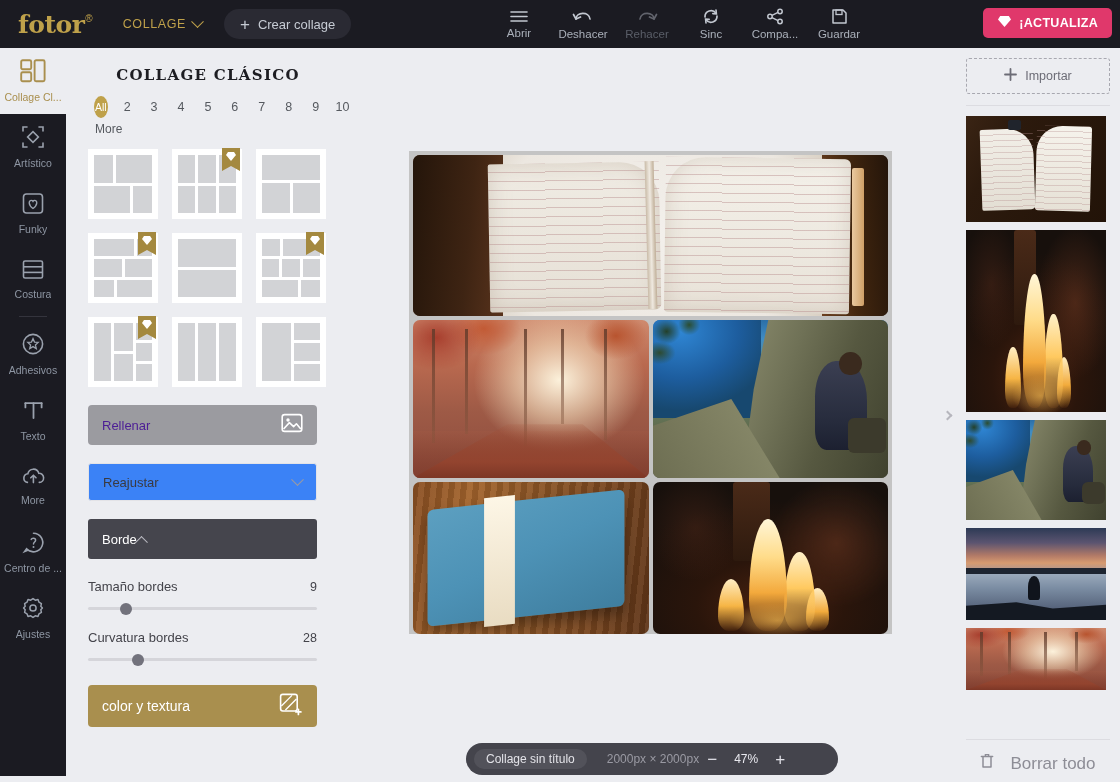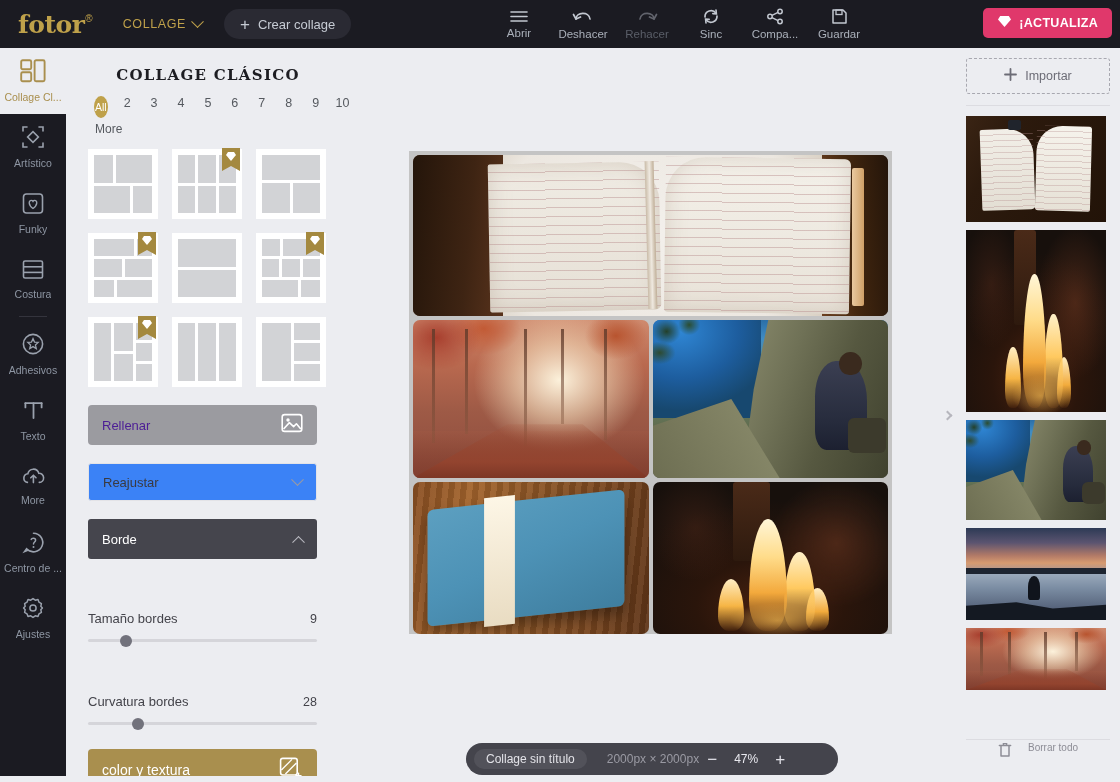--- a/index.html
+++ b/index.html
@@ -50,21 +50,21 @@
   .rail-item.active { background: #ecedf1; }
   .rail-item.active .rl { color: #a98f4e; }
   .rail-sep { width: 28px; height: 1px; background: #34343d; margin: 4px auto; }
 
   
   .panel { position: absolute; left: 66px; top: 48px; width: 284px; height: 734px;
            background: #ecedf1; overflow: hidden; }
   .panel-title { text-align: center; font-family: "DejaVu Serif", serif;
                  font-size: 15px; font-weight: bold; letter-spacing: 1.3px;
                  color: #1d1d22; padding-top: 18px; }
-  .nums { display: flex; gap: 12px; padding: 12px 0 0 28px; }
+  .nums { display: flex; align-items: center; gap: 12px; padding: 12px 0 0 28px; }
   .num { font-size: 12.5px; color: #55595f; width: 24px; text-align: center; cursor: pointer; }
   .num.all { width: 22px; height: 22px; line-height: 22px; border-radius: 50%;
              background: #bfa14a; color: #fff; font-size: 10.5px; text-align: center; }
   .more { padding-left: 29px; padding-top: 4px; font-size: 12px; color: #55595f; cursor: pointer; }
 
   .grid { padding: 13px 0 0 22px; display: flex; flex-wrap: wrap; gap: 14px; width: 262px; }
   .tpl { position: relative; width: 70px; height: 70px; background: #fff;
          padding: 6px; cursor: pointer; }
   .tpl .cells { width: 100%; height: 100%; display: flex; flex-direction: column; gap: 3px; }
   .tpl .row { display: flex; gap: 3px; flex: 1; }
@@ -79,30 +79,30 @@
                   background: #9b9ba0; display: flex; align-items: center;
                   justify-content: space-between; padding: 0 14px; cursor: pointer; }
   .btn-rellenar .t { color: #4c1d95; font-size: 13px; }
   .sel-reajustar { margin: 18px 0 0 22px; width: 229px; height: 38px; border-radius: 3px;
                    background: #3b82f6; border: 1px solid #e3e3e7;
                    display: flex; align-items: center; justify-content: space-between;
                    padding: 0 14px; cursor: pointer; }
   .sel-reajustar .t { color: #3a3a40; font-size: 13px; }
   .acc-borde { margin: 18px 0 0 22px; width: 229px; height: 40px; border-radius: 3px;
                background: #45454d; display: flex; align-items: center;
-               justify-content: space-between; padding: 0 14px; cursor: pointer; }
+               padding: 0 14px; cursor: pointer; }
   .acc-borde .t { color: #fff; font-size: 13px; }
   .chev { width: 9px; height: 9px; border-right: 1.6px solid #9a9aa2;
           border-bottom: 1.6px solid #9a9aa2; }
   .chev.dn { transform: rotate(45deg) translate(-2px,-2px); }
   .chev.up { transform: rotate(-135deg) translate(-2px,-2px); border-color: #b9b9c0; }
 
   .sl-block { margin: 20px 0 0 22px; width: 229px; }
   .sl-head { display: flex; justify-content: space-between; align-items: baseline; }
-  .sl-name { font-size: 13px; color: #43434a; margin-top: 32px; }
+  .sl-name { font-size: 13px; color: #43434a; }
   .sl-val { font-size: 12.5px; color: #43434a; }
   .sl-track { position: relative; margin-top: 13px; height: 3px;
               background: #d5d5da; border-radius: 2px; cursor: pointer; }
   .sl-knob { position: absolute; top: -4.5px; width: 12px; height: 12px;
              border-radius: 50%; background: #72727c; }
 
   .cbrow { display: flex; align-items: center; gap: 9px; margin: 22px 0 0 22px; cursor: pointer; }
   .cbox { width: 13px; height: 13px; border: 1.4px solid #9d9da6; background: #ecedf1; }
   .cblbl { font-size: 13.5px; color: #3a3a40; }
 
@@ -247,22 +247,22 @@
   
   .rpanel { position: absolute; left: 956px; top: 48px; width: 164px; height: 734px;
             background: #ecedf1; padding: 10px 10px 0 10px; }
   .importar { width: 144px; height: 36px; border: 1px dashed #a8a8b0; border-radius: 3px;
               display: flex; align-items: center; justify-content: center; gap: 8px;
               color: #6c6c76; font-size: 12.5px; cursor: pointer; }
   .r-sep { width: 144px; height: 1px; background: #dcdce1; margin: 11px 0 10px 0; }
   .thumbs { width: 144px; height: 584px; overflow: hidden; }
   .thumb { width: 140px; margin-bottom: 8px; cursor: pointer; overflow: hidden; }
   .borrar { position: absolute; left: 10px; bottom: 8px; width: 144px; height: 32px;
-            display: flex; align-items: flex-start; justify-content: center; gap: 16px;
-            color: #8d8d96; font-size: 10px; cursor: pointer; }
+            display: flex; align-items: flex-end; justify-content: center; gap: 16px;
+            color: #8d8d96; font-size: 17px; cursor: pointer; }
   .r-sep-b { position: absolute; left: 10px; bottom: 42px; width: 144px; height: 1px; background: #dcdce1; }
 
   
   .statusbar { position: absolute; left: 466px; top: 743px; width: 372px; height: 32px;
                background: #44444c; border-radius: 16px; display: flex;
                align-items: center; padding: 0 8px; }
   .title-pill { height: 20px; padding: 0 12px; border-radius: 11px; background: #52525a;
                 color: #e3e3e8; font-size: 12px; display: flex; align-items: center; cursor: pointer; }
   .dims { color: #9a9aa3; font-size: 12px; margin-left: 20px; }
   .zoom-minus, .zoom-plus { color: #e0e0e6; font-size: 17px; width: 26px;

